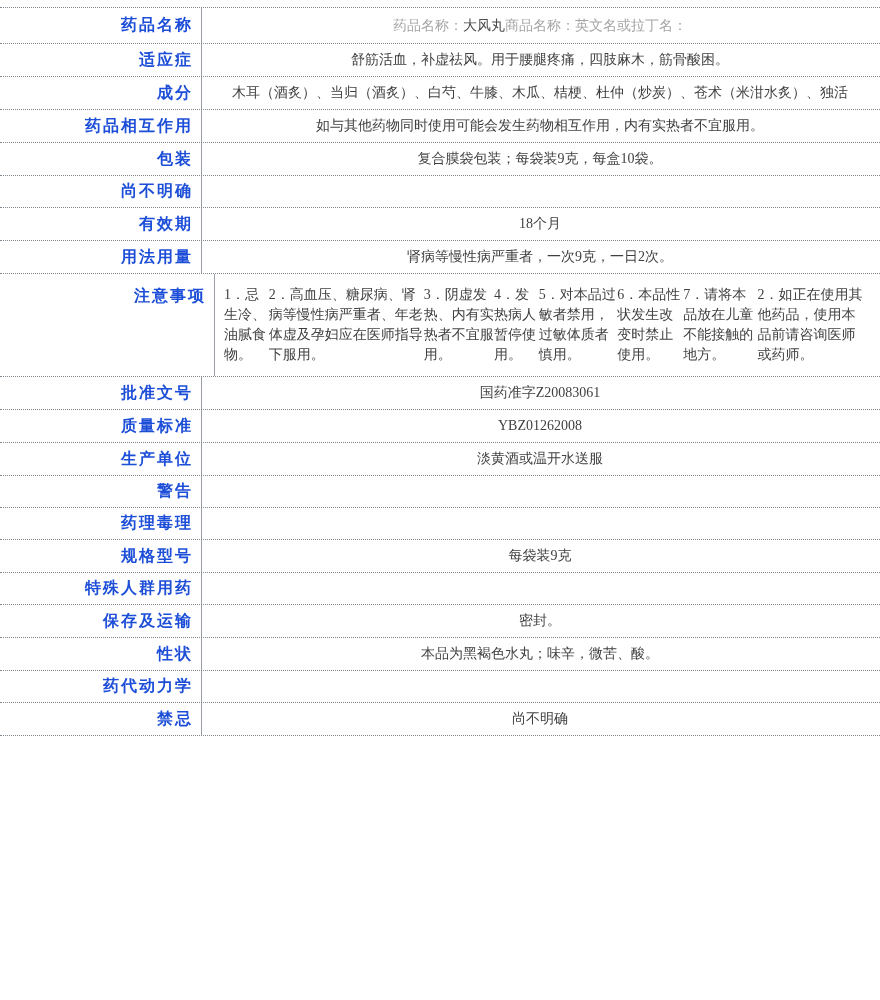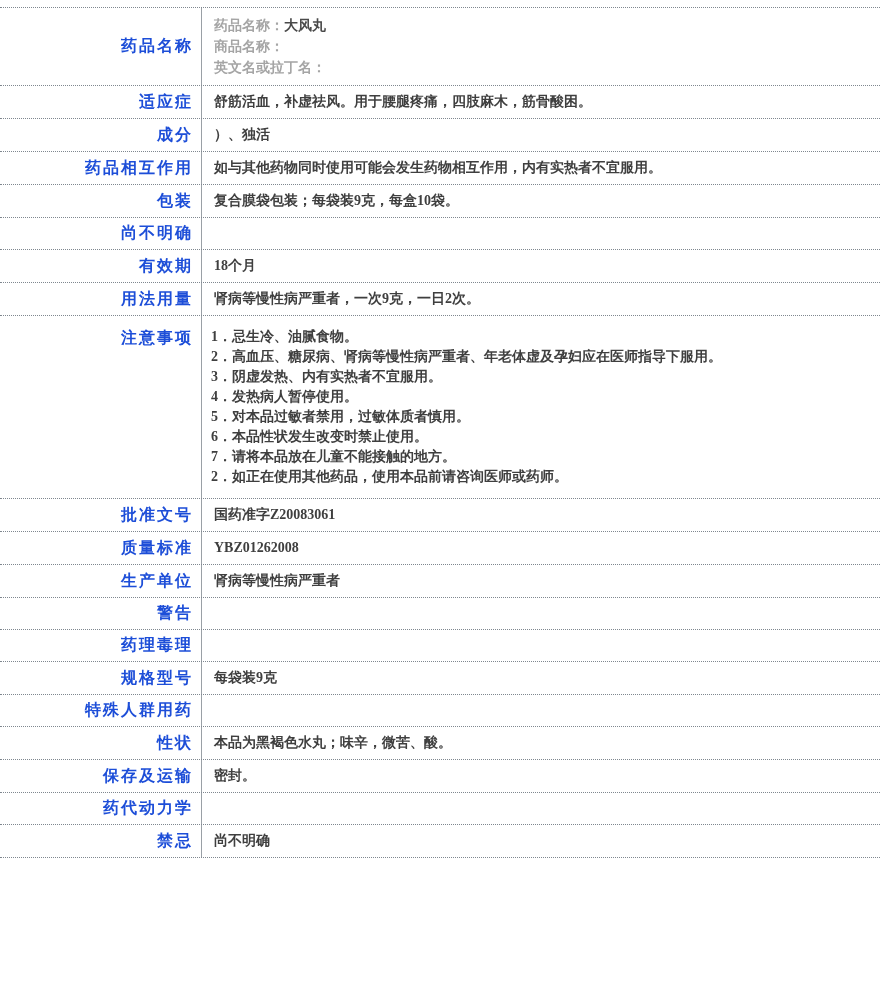--- a/index.html
+++ b/index.html
@@ -35,34 +35,34 @@
     padding: 0 8px 0 0;
     text-align: right;
     font-weight: bold;
     font-size: 16px;
     letter-spacing: 2px;
     color: #1d4ed8;
     white-space: nowrap;
   }
   .row.top .label-cell {
     padding-top: 12px;
+    margin-left: 13px;
   }
   .value-cell {
     flex: 1 1 auto;
     align-self: stretch;
     box-sizing: border-box;
     border-left: 1px solid #9aa0a6;
     padding: 6px 14px 6px 12px;
     font-size: 14px;
     line-height: 20px;
     color: #3f3f3f;
     display: flex;
-    flex-direction: column;
+    flex-direction: row;
     justify-content: center;
-    font-weight: bold;
   }
   .row-name .value-cell {
     padding-top: 7px;
     padding-bottom: 7px;
     line-height: 21px;
   }
   .row-notes .value-cell {
     padding-top: 11px;
     padding-bottom: 11px;
     padding-left: 9px;
@@ -89,20 +89,21 @@
         <div class="vline"><span class="muted">英文名或拉丁名：</span><span class="strong-name"></span></div>
       </div>
     </div>
     <div class="row">
       <div class="label-cell">适应症</div>
       <div class="value-cell">舒筋活血，补虚祛风。用于腰腿疼痛，四肢麻木，筋骨酸困。</div>
     </div>
     <div class="row">
       <div class="label-cell">成分</div>
       <div class="value-cell">
+        <div class="vline">木耳（酒炙）、当归（酒炙）、白芍、牛膝、木瓜、桔梗、杜仲（炒炭）、苍术（米泔水炙</div>
         <div class="vline">）、独活</div>
       </div>
     </div>
     <div class="row">
       <div class="label-cell">药品相互作用</div>
       <div class="value-cell">如与其他药物同时使用可能会发生药物相互作用，内有实热者不宜服用。</div>
     </div>
     <div class="row">
       <div class="label-cell">包装</div>
       <div class="value-cell">复合膜袋包装；每袋装9克，每盒10袋。</div>
@@ -135,45 +136,45 @@
     <div class="row">
       <div class="label-cell">批准文号</div>
       <div class="value-cell">国药准字Z20083061</div>
     </div>
     <div class="row">
       <div class="label-cell">质量标准</div>
       <div class="value-cell">YBZ01262008</div>
     </div>
     <div class="row">
       <div class="label-cell">生产单位</div>
-      <div class="value-cell">肾病等慢性病严重者</div>
+      <div class="value-cell">淡黄酒或温开水送服</div>
     </div>
     <div class="row">
       <div class="label-cell">警告</div>
       <div class="value-cell"></div>
     </div>
     <div class="row">
       <div class="label-cell">药理毒理</div>
       <div class="value-cell"></div>
     </div>
     <div class="row">
       <div class="label-cell">规格型号</div>
       <div class="value-cell">每袋装9克</div>
     </div>
     <div class="row">
       <div class="label-cell">特殊人群用药</div>
       <div class="value-cell"></div>
     </div>
     <div class="row">
+      <div class="label-cell">保存及运输</div>
+      <div class="value-cell">密封。</div>
+    </div>
+    <div class="row">
       <div class="label-cell">性状</div>
       <div class="value-cell">本品为黑褐色水丸；味辛，微苦、酸。</div>
-    </div>
-    <div class="row">
-      <div class="label-cell">保存及运输</div>
-      <div class="value-cell">密封。</div>
     </div>
     <div class="row">
       <div class="label-cell">药代动力学</div>
       <div class="value-cell"></div>
     </div>
     <div class="row">
       <div class="label-cell">禁忌</div>
       <div class="value-cell">尚不明确</div>
     </div>
   </div>

